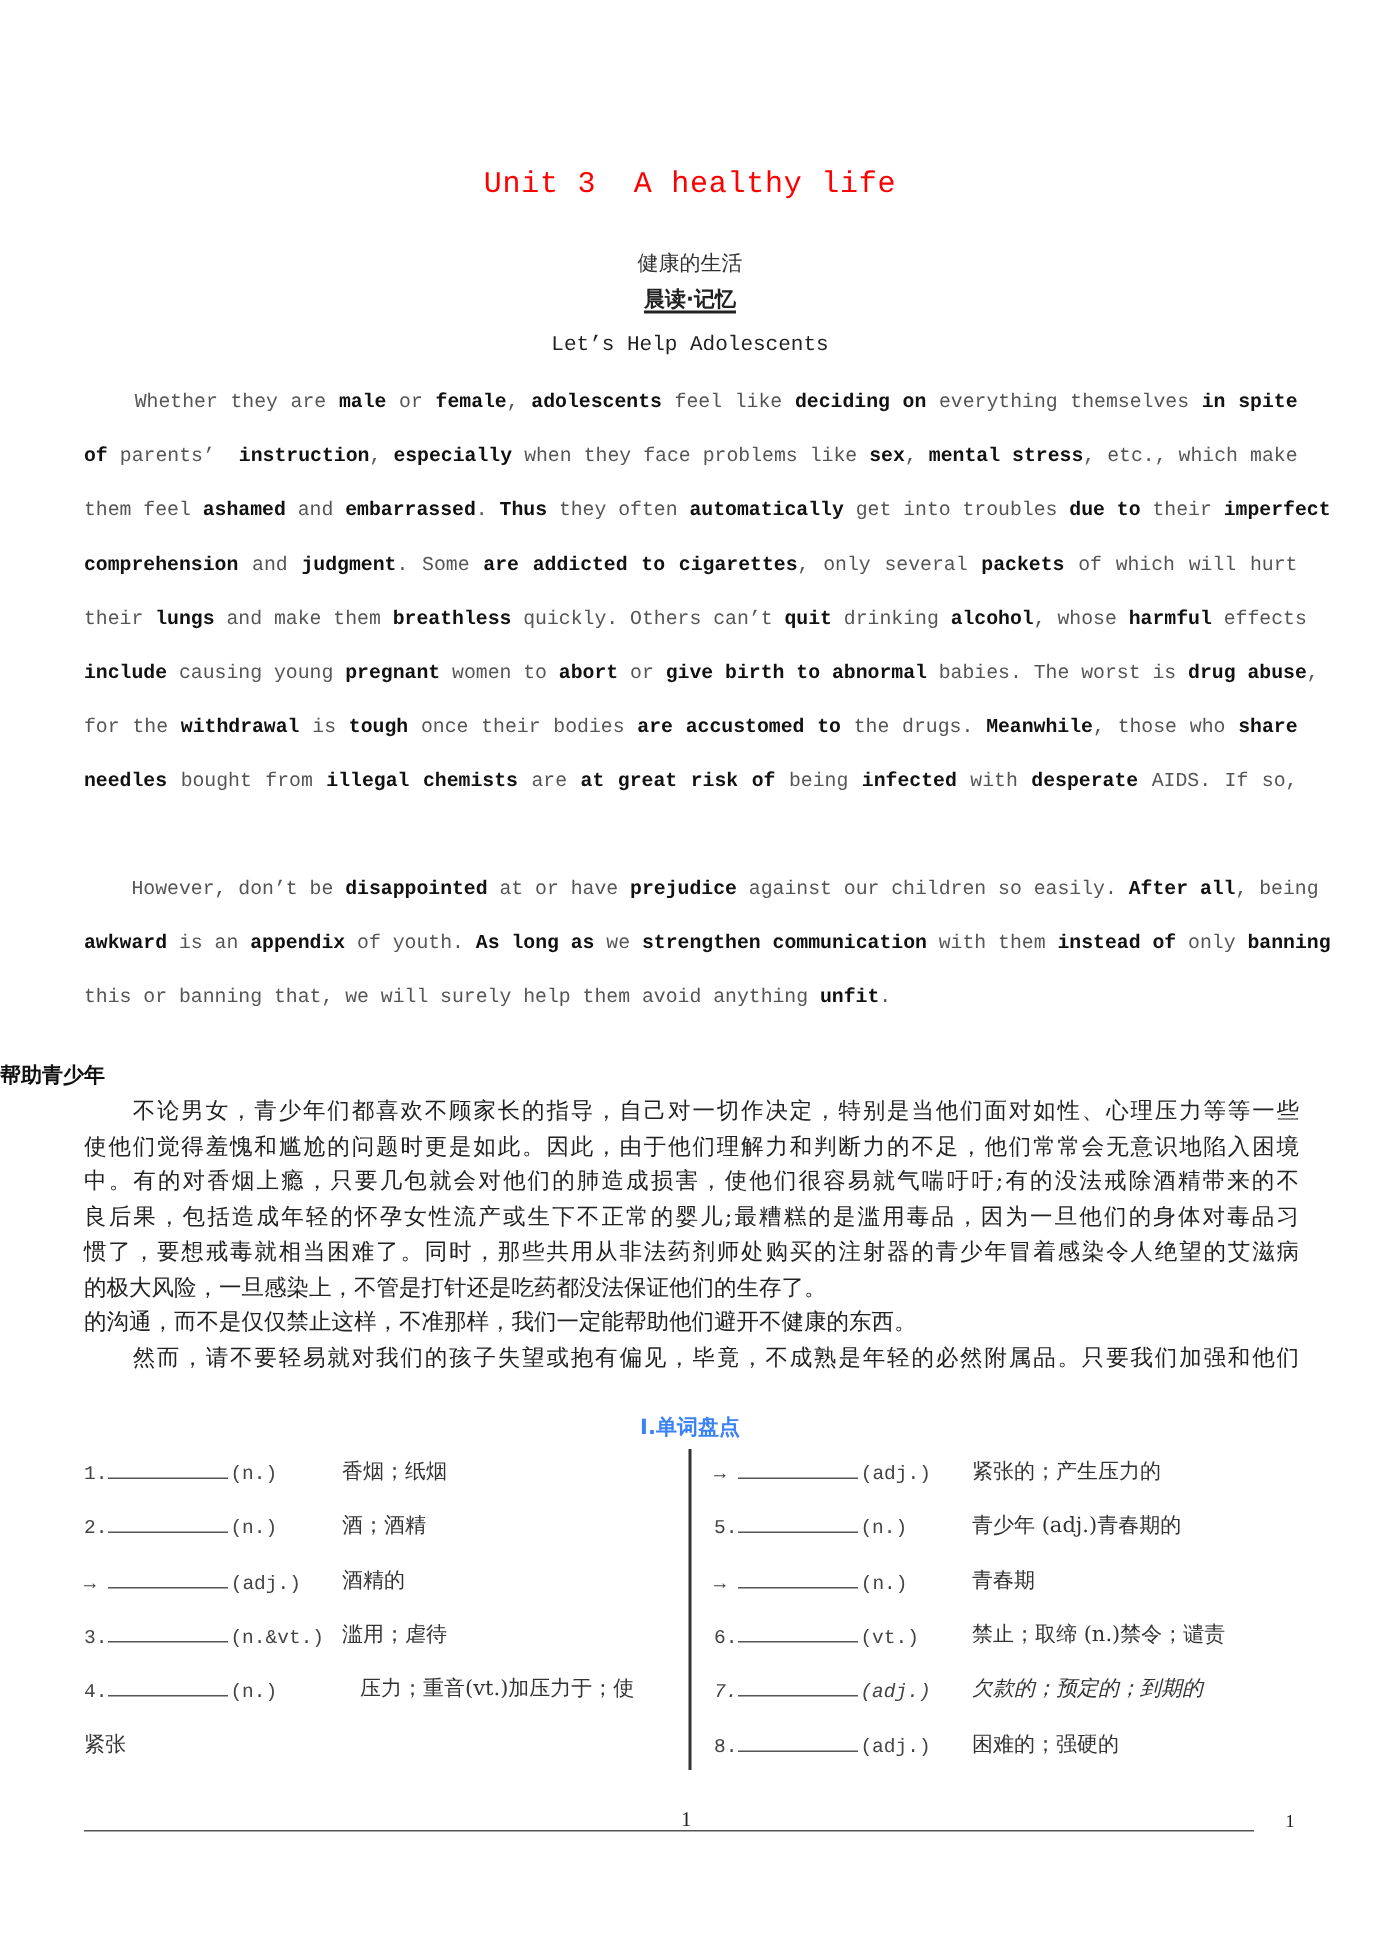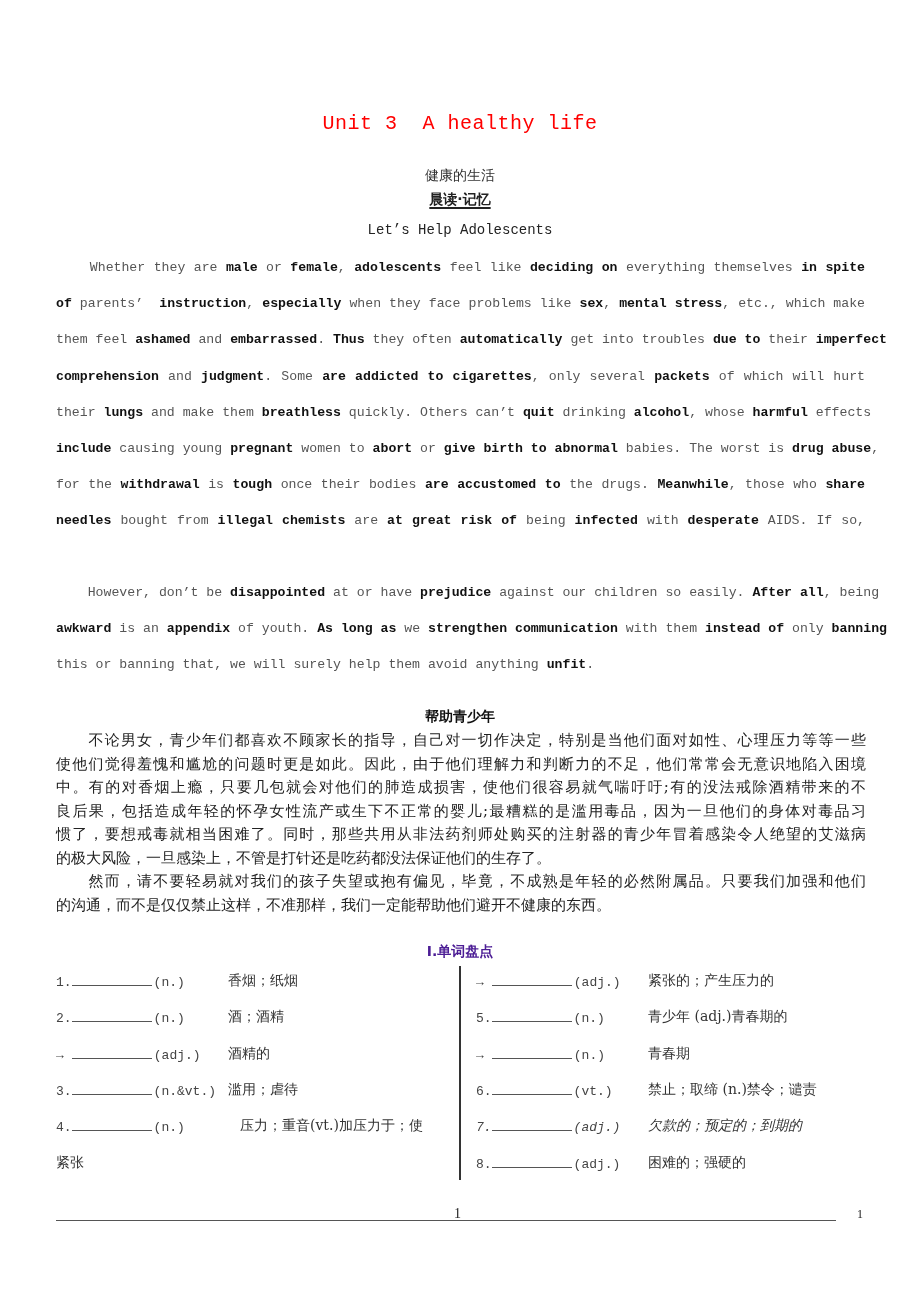--- a/index.html
+++ b/index.html
@@ -16,29 +16,29 @@
                   font-weight: bold; color: #222; }
   .section-head span { text-decoration: underline; text-decoration-thickness: 2px; text-underline-offset: 3px; }
   .passage-title { position: absolute; top: 222px; left: 0; width: 920px; text-align: center;
                    font-family: "Liberation Mono", "DejaVu Sans Mono", monospace; font-size: 14px; color: #222; white-space: pre; }
   .en-para { position: absolute; left: 56px; width: 809px;
              font-family: "Liberation Mono", "DejaVu Sans Mono", monospace;
              font-size: 13.2px; line-height: 36.2px; color: #555; text-align: justify; }
   .en-para b { color: #111; font-weight: bold; }
   .en-para .line { display: block; text-align: justify; text-align-last: justify; white-space: nowrap; height: 36.2px; }
   .en-para .line.last { text-align-last: left; }
-  .cn-title { position: absolute; top: 708px; left: 0; width: 920px; text-align: center;
+  .cn-title { position: absolute; top: 708px; left: 0; width: 920px; text-align: left;
               font-family: "DejaVu Sans", "Liberation Sans", sans-serif; font-weight: bold; font-size: 14px; color: #111; }
   .cn-para { position: absolute; left: 56px; width: 810px;
              font-family: "DejaVu Serif", "Liberation Serif", serif; font-size: 15px;
              line-height: 23.5px; color: #222; }
   .cn-para .line { display: block; white-space: nowrap; text-align: justify; text-align-last: justify; height: 23.5px; }
   .cn-para .line.last { text-align-last: left; }
   .vocab-title { position: absolute; top: 943px; left: 0; width: 920px; text-align: center;
-                 font-family: "DejaVu Sans", "Liberation Sans", sans-serif; font-weight: bold; font-size: 14px; color: #4c1d95; }
+                 font-family: "DejaVu Sans", "Liberation Sans", sans-serif; font-weight: bold; font-size: 14px; color: #3b82f6; }
   .divider-v { position: absolute; left: 459px; top: 966px; width: 2px; height: 214px; background: #333; }
   .vrow { position: absolute; height: 24px; font-size: 13px; color: #444; white-space: nowrap;
           font-family: "Liberation Mono", "DejaVu Sans Mono", monospace; }
   .vrow .num { display: inline-block; }
   .vrow .blank { display: inline-block; width: 80px; border-bottom: 1px solid #555; height: 13px; vertical-align: baseline; }
   .vrow .pos { display: inline-block; margin-left: 2px; }
   .vrow .meaning { position: absolute; font-family: "DejaVu Serif", "Liberation Serif", serif; font-size: 14px; color: #333; }
   .footer-line { position: absolute; left: 56px; top: 1220px; width: 780px; height: 1px; background: #555; }
   .page-num-center { position: absolute; top: 1206px; left: 454px; font-family: "Liberation Serif", serif; font-size: 14px; color: #222; }
   .page-num-right { position: absolute; top: 1207px; left: 857px; font-family: "Liberation Serif", serif; font-size: 12px; color: #222; }
@@ -72,22 +72,22 @@
   <div class="cn-title">帮助青少年</div>
   <div class="cn-para" id="cn-p1" style="top:729px;">
       <span class="line">　　不论男女，青少年们都喜欢不顾家长的指导，自己对一切作决定，特别是当他们面对如性、心理压力等等一些</span>
       <span class="line">使他们觉得羞愧和尴尬的问题时更是如此。因此，由于他们理解力和判断力的不足，他们常常会无意识地陷入困境</span>
       <span class="line">中。有的对香烟上瘾，只要几包就会对他们的肺造成损害，使他们很容易就气喘吁吁;有的没法戒除酒精带来的不</span>
       <span class="line">良后果，包括造成年轻的怀孕女性流产或生下不正常的婴儿;最糟糕的是滥用毒品，因为一旦他们的身体对毒品习</span>
       <span class="line">惯了，要想戒毒就相当困难了。同时，那些共用从非法药剂师处购买的注射器的青少年冒着感染令人绝望的艾滋病</span>
       <span class="line last">的极大风险，一旦感染上，不管是打针还是吃药都没法保证他们的生存了。</span>
     </div>
   <div class="cn-para" id="cn-p2" style="top:870px;">
+      <span class="line last">的沟通，而不是仅仅禁止这样，不准那样，我们一定能帮助他们避开不健康的东西。</span>
       <span class="line">　　然而，请不要轻易就对我们的孩子失望或抱有偏见，毕竟，不成熟是年轻的必然附属品。只要我们加强和他们</span>
-      <span class="line last">的沟通，而不是仅仅禁止这样，不准那样，我们一定能帮助他们避开不健康的东西。</span>
     </div>
 
   <div class="vocab-title">Ⅰ.单词盘点</div>
   <div class="divider-v"></div>
   <div id="vocab-left">
       <div class="vrow" style="left: 56px; top: 972px; width: 400px;"><span class="num">1.</span><span class="blank"></span><span class="pos">(n.)</span><span class="meaning" style="left: 172px; top: 0px; text-align: center;">香烟；纸烟</span></div>
       <div class="vrow" style="left: 56px; top: 1008.3px; width: 400px;"><span class="num">2.</span><span class="blank"></span><span class="pos">(n.)</span><span class="meaning" style="left: 172px; top: 0px;">酒；酒精</span></div>
       <div class="vrow" style="left: 56px; top: 1044.6px; width: 400px;"><span class="num">→</span><span class="blank" style="margin-left: 8px;"></span><span class="pos">(adj.)</span><span class="meaning" style="left: 172px; top: 0px;">酒精的</span></div>
       <div class="vrow" style="left: 56px; top: 1080.9px; width: 400px;"><span class="num">3.</span><span class="blank"></span><span class="pos">(n.&amp;vt.)</span><span class="meaning" style="left: 172px; top: 0px;">滥用；虐待</span></div>
       <div class="vrow" style="left: 56px; top: 1117.2px; width: 400px;"><span class="num">4.</span><span class="blank"></span><span class="pos">(n.)</span><span class="meaning" style="left: 184px; top: 0px;">压力；重音(vt.)加压力于；使</span></div>

